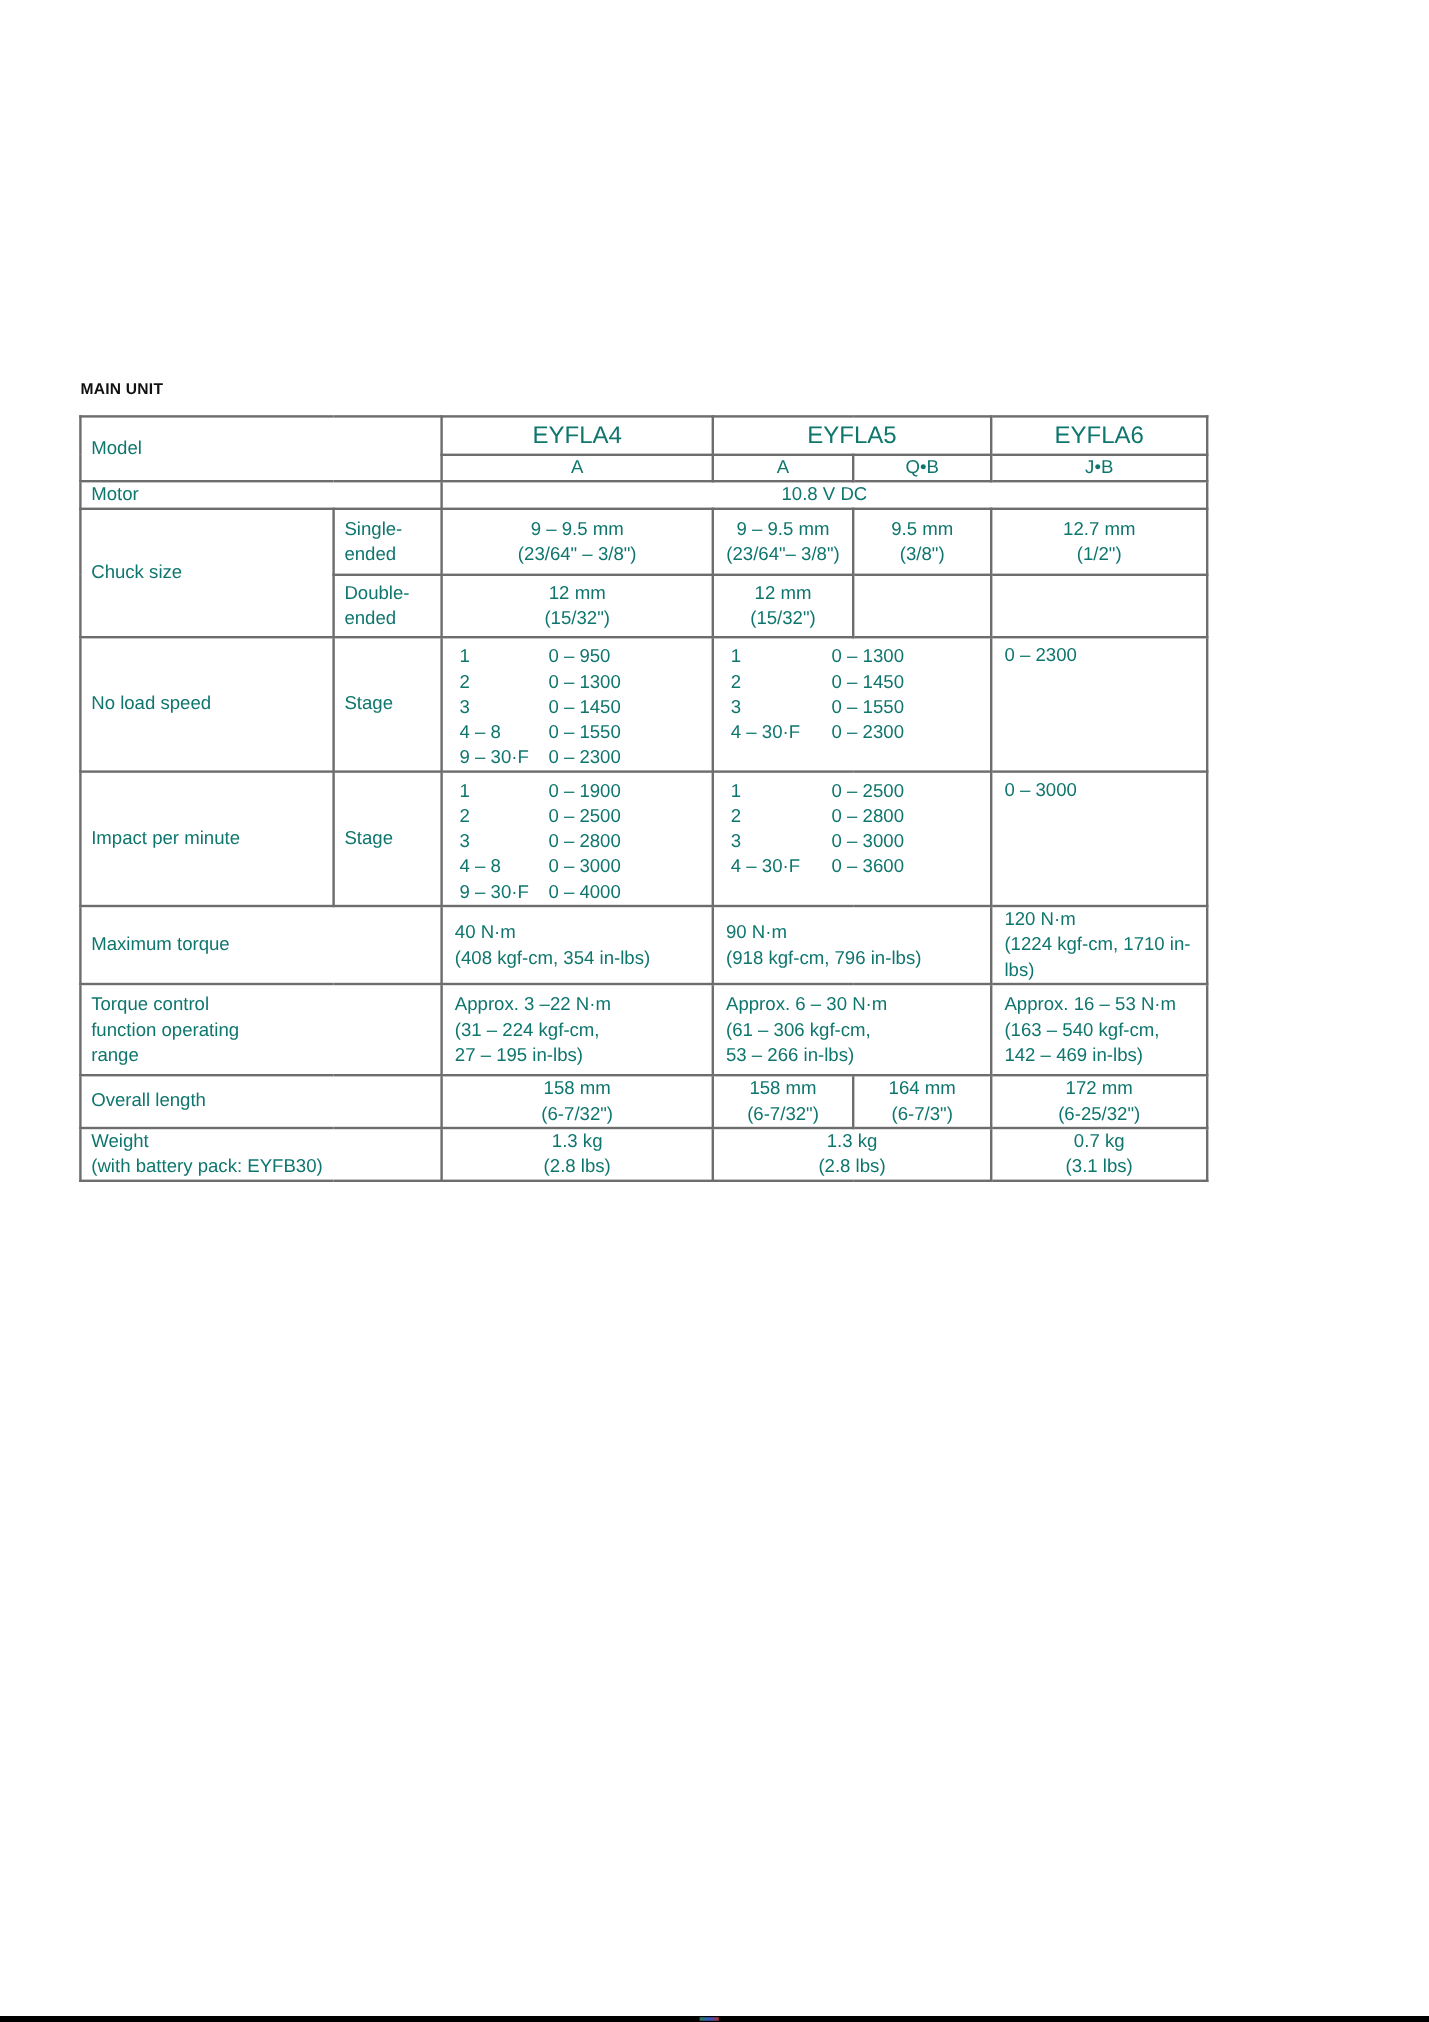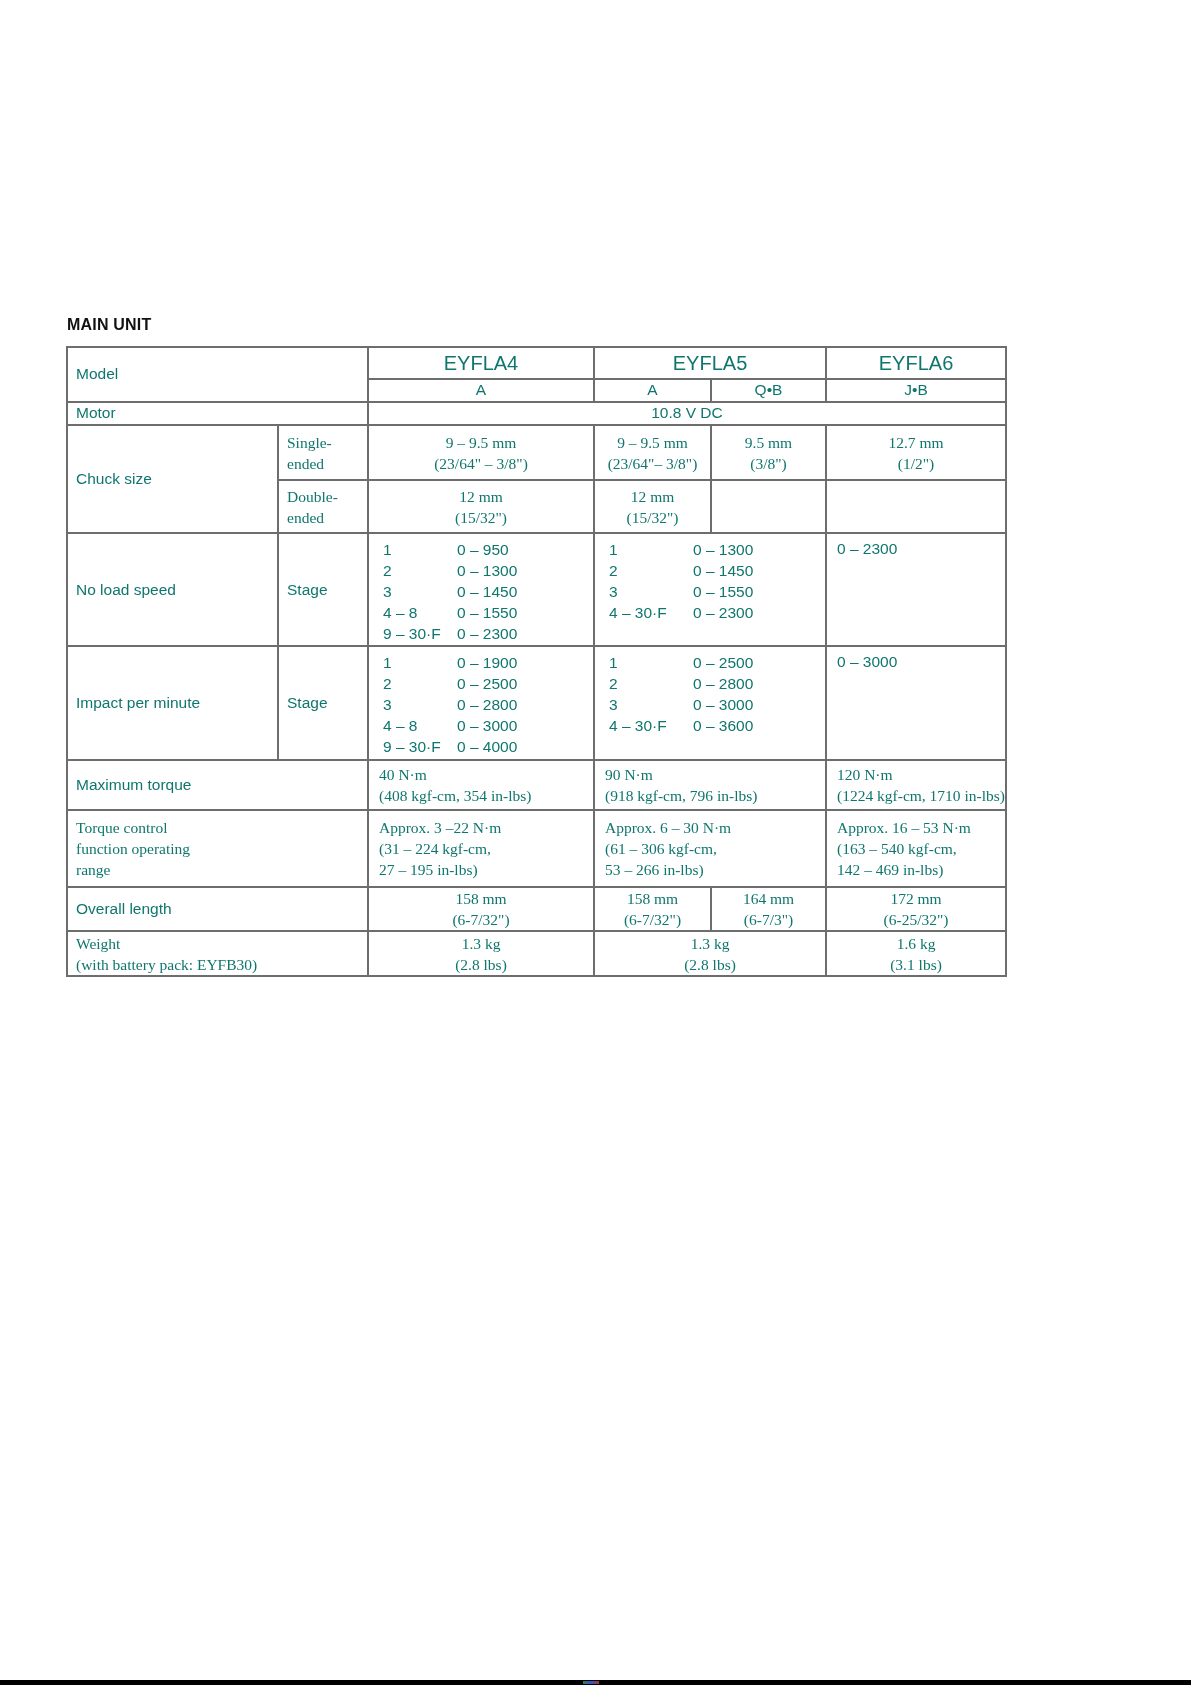--- a/index.html
+++ b/index.html
@@ -6,38 +6,38 @@
   .page{
     position:relative;
     width:1191px;height:1685px;
     background:#ffffff;
     font-family:"Liberation Sans","DejaVu Sans",sans-serif;
     color:#1a1a1a;
     overflow:hidden;
   }
   .doc-title{
     position:absolute;left:67px;top:316px;
-    font-size:16px;font-weight:bold;color:#111;
+    font-size:13px;font-weight:bold;color:#111;
     letter-spacing:0.2px;
   }
   table.spec{
     position:absolute;left:66px;top:346px;
     width:939px;height:631px;
     border-collapse:collapse;table-layout:fixed;
     font-size:15.5px;color:#0f766e;
   }
   table.spec td{
     border:2px solid #6d6d6d;
     padding:0;
     overflow:hidden;
   }
   .lbl{ text-align:left; vertical-align:middle; padding-left:8px !important; }
   .ctr{ text-align:center; vertical-align:middle; }
   .hdr{ font-size:20px; }
-  .pre{ white-space:pre-line; line-height:21px;font-family:Liberation Serif, serif; }
+  .pre{ white-space:pre-line; line-height:21px; }
   .val-left{ text-align:left; vertical-align:middle; padding-left:10px !important; }
   .val-top{ text-align:left; vertical-align:top; padding:6px 0 0 10px !important; }
   .stage-cell{ vertical-align:top; }
   .stage-wrap{ display:flex; padding:5px 0 0 14px; }
   .stage-col{ white-space:pre-line; line-height:21px; }
   .stage-col.names4{ width:74px; }
   .stage-col.names5{ width:84px; }
   .bottom-bar{
     position:absolute;left:0;bottom:0;width:1191px;height:5px;background:#000;
   }
@@ -209,21 +209,21 @@
 (6-25/32")</td>
     </tr>
 
     <tr style="height:42px">
       <td class="lbl pre" colspan="2">Weight
 (with battery pack: EYFB30)</td>
       <td class="ctr pre">1.3 kg
 (2.8 lbs)</td>
       <td class="ctr pre" colspan="2">1.3 kg
 (2.8 lbs)</td>
-      <td class="ctr pre">1.6 kg
+      <td class="ctr pre">0.7 kg
 (3.1 lbs)</td>
     </tr>
   </tbody>
     </table>
 
   <div class="bottom-bar">
     <div class="bottom-speck"></div>
   </div>
 
 </div>

